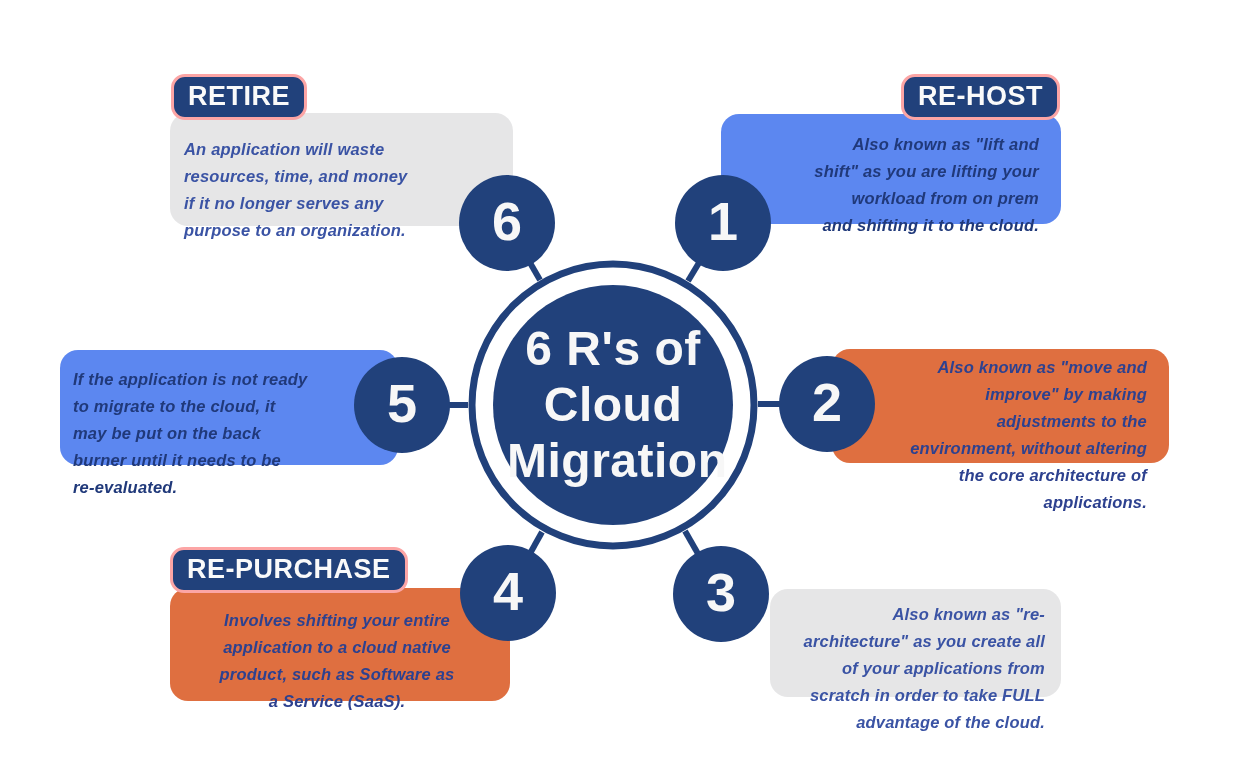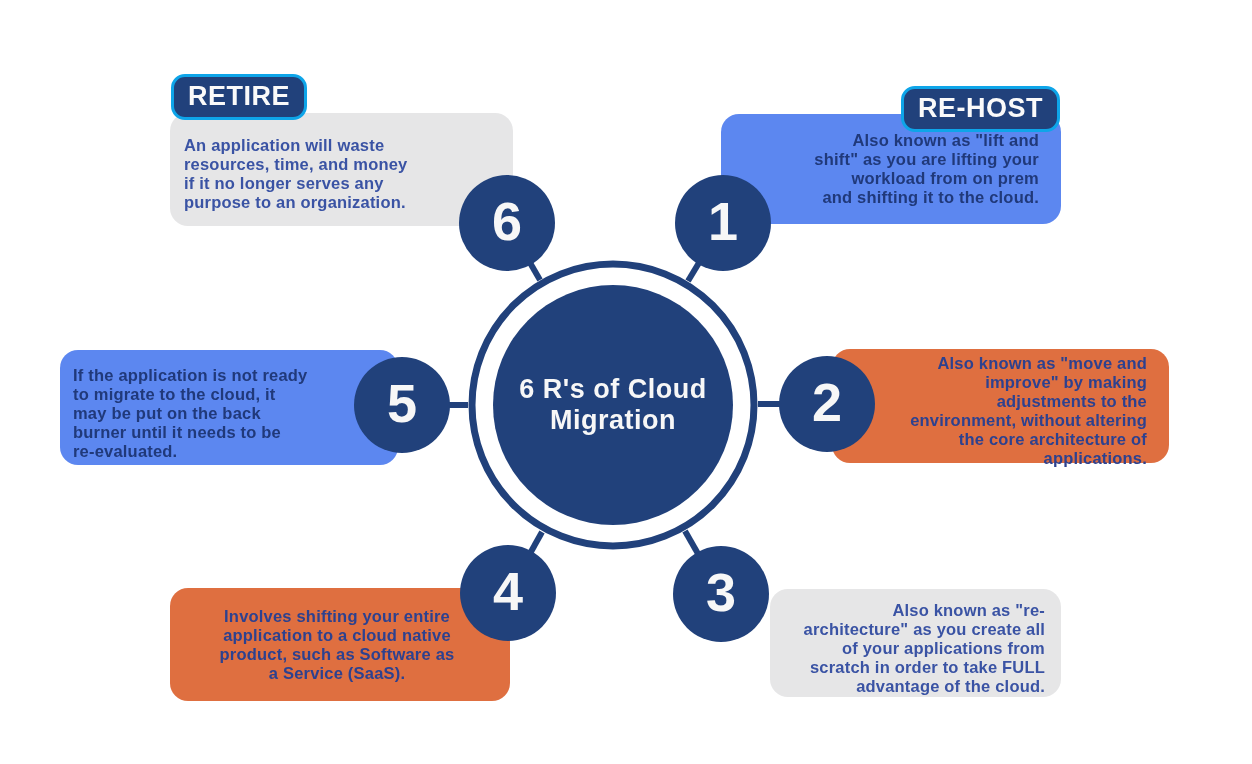--- a/index.html
+++ b/index.html
@@ -22,48 +22,48 @@
   .ring{fill:none;stroke:var(--navy);stroke-width:7;}
   .spoke{stroke:var(--navy);stroke-width:6;}
 
   .hub{
     position:absolute;left:493px;top:285px;width:240px;height:240px;
     background:var(--navy);border-radius:50%;
     display:flex;align-items:center;justify-content:center;text-align:center;
     z-index:3;
   }
   .hub-title{
-    width:212px;color:#f7f7f7;font-size:27px;font-weight:800;line-height:1.16;
+    width:212px;color:#f7f7f7;font-size:48px;font-weight:800;line-height:1.16;
     letter-spacing:.5px;
   }
 
   .box{
     position:absolute;border-radius:18px;z-index:2;
   }
   .desc{
-    font-size:16.5px;font-weight:700;line-height:19px;
-    white-space:pre-line;letter-spacing:.2px;
+    font-size:16.5px;font-weight:700;line-height:27px;
+    white-space:pre-line;letter-spacing:.2px;font-style:italic;
   }
   .badge{
     position:absolute;z-index:4;
     display:inline-flex;align-items:center;justify-content:center;
     background:var(--navy);color:#fafafa;
-    border:3px solid #0ea5e9;border-radius:14px;
+    border:3px solid #fca5a5;border-radius:14px;
     padding:2px 14px 4px 14px;height:46px;
     font-size:27px;font-weight:800;letter-spacing:.5px;
   }
   .num-circle{
     position:absolute;width:96px;height:96px;border-radius:50%;
     background:var(--navy);color:#f7f7f7;z-index:5;
     display:flex;align-items:center;justify-content:center;
     font-size:54px;font-weight:800;padding-bottom:4px;
   }
 
   
-  .b1{right:192px;top:74px;margin-top:12px;}
+  .b1{right:192px;top:74px;}
   .x1{left:721px;top:114px;width:340px;height:110px;}
   .x1 .desc{padding:17px 22px 0 0;text-align:right;}
   .c1{left:675px;top:175px;}
   
   .b2{right:84px;top:309px;}
   .x2{left:832px;top:349px;width:337px;height:114px;}
   .x2 .desc{padding:5px 22px 0 0;text-align:right;}
   .c2{left:779px;top:356px;}
   
   .b3{right:196px;top:547px;}
@@ -126,20 +126,21 @@
 
   <div class="box x3" style="background: rgb(230, 230, 231);">
     <p class="desc" style="color: rgb(58, 83, 164);">Also known as "re-
 architecture" as you create all
 of your applications from
 scratch in order to take FULL
 advantage of the cloud.</p>
   </div>
   <div class="num-circle c3">3</div>
 
+  <div class="badge b4">RE-PURCHASE</div>
   <div class="box x4" style="background: rgb(223, 111, 64);">
     <p class="desc" style="color: rgb(45, 65, 143);">Involves shifting your entire
 application to a cloud native
 product, such as Software as
 a Service (SaaS).</p>
   </div>
   <div class="num-circle c4">4</div>
 
   <div class="box x5" style="background: rgb(92, 135, 240);">
     <p class="desc" style="color: rgb(32, 57, 122);">If the application is not ready

